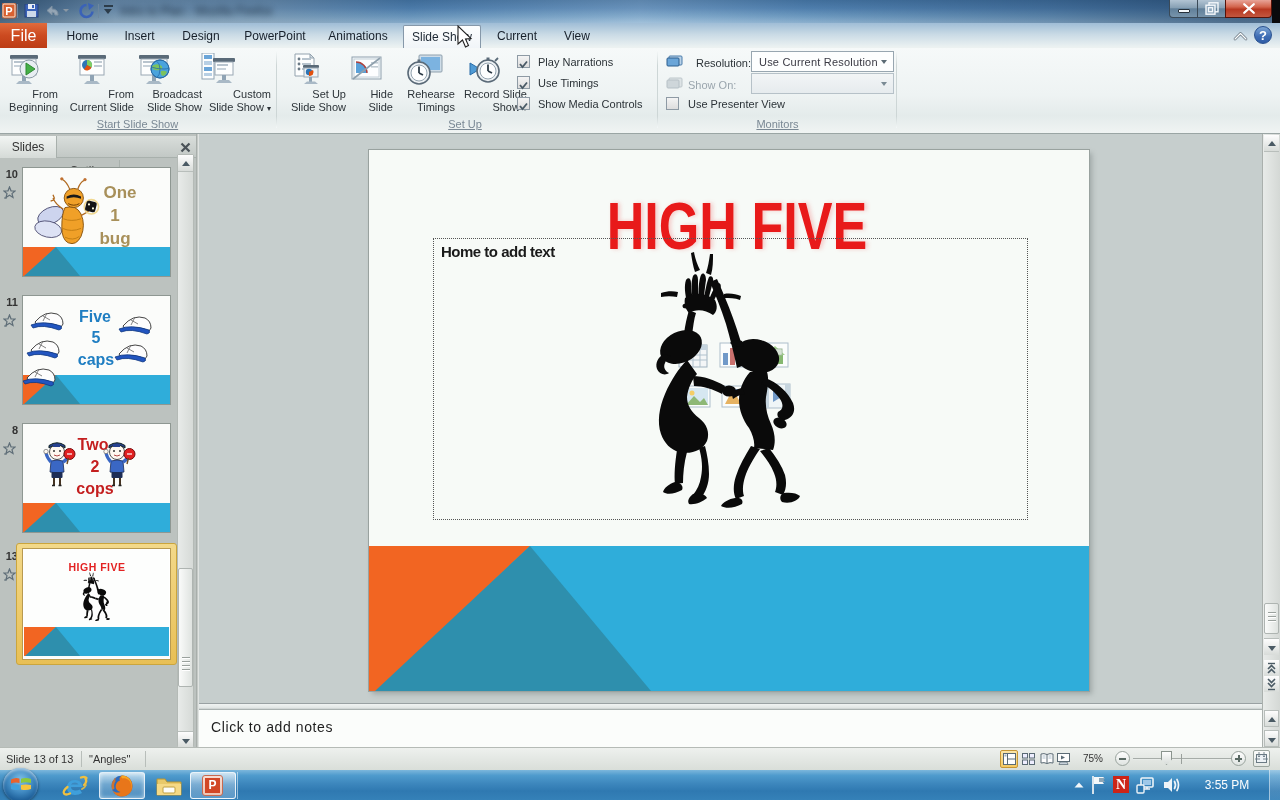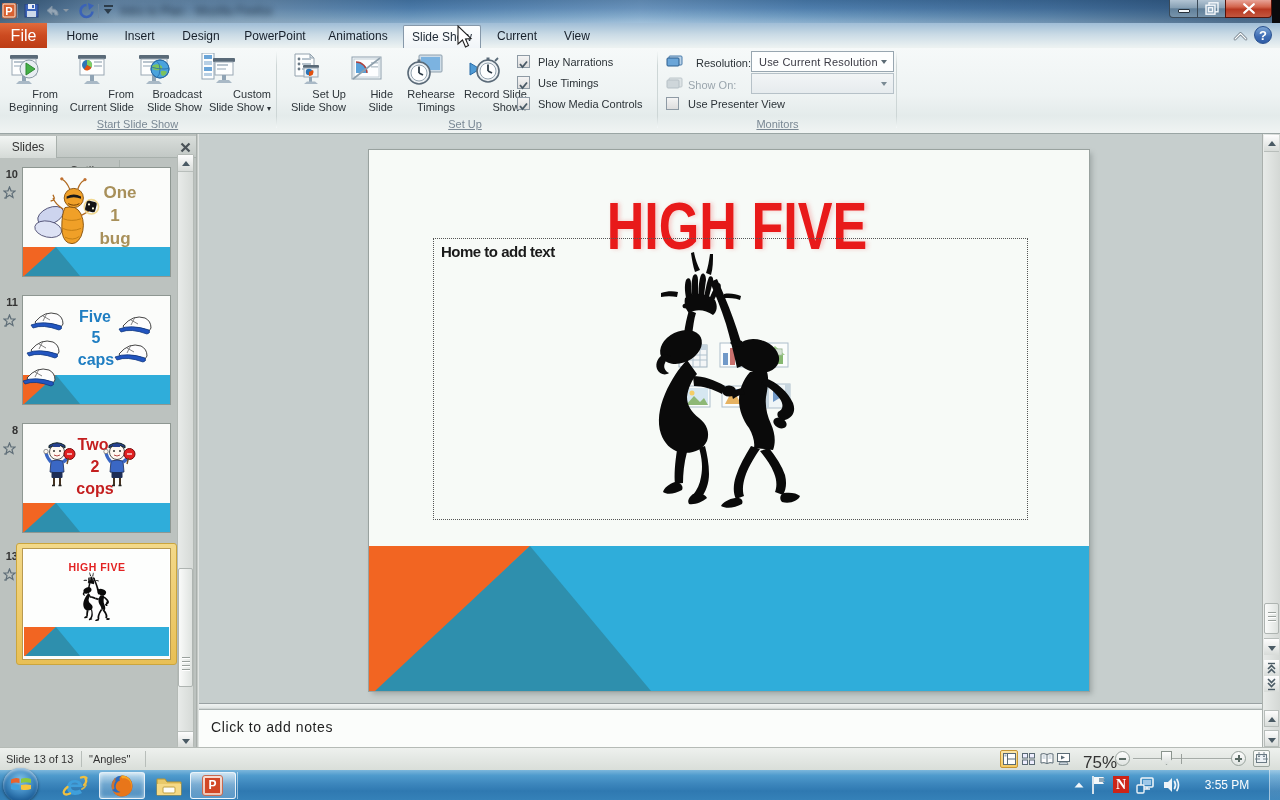--- a/index.html
+++ b/index.html
@@ -603,21 +603,21 @@
     <svg style="position:absolute;left:1040px;top:5px;" width="14" height="12" viewBox="0 0 14 12">
       <path d="M1 1 Q4 0 7 1.5 Q10 0 13 1 L13 10 Q10 9 7 10.5 Q4 9 1 10 Z" fill="#fdfdfd" stroke="#5a6a74"></path>
       <path d="M7 1.5 L7 10.5" stroke="#5a6a74"></path>
       <path d="M2.5 3 L5.5 3 M2.5 5 L5.5 5 M8.5 3 L11.5 3 M8.5 5 L11.5 5" stroke="#9ab0c0" stroke-width=".8"></path>
     </svg>
     <svg style="position:absolute;left:1057px;top:5px;" width="13" height="12" viewBox="0 0 13 12">
       <rect x="0.5" y="0.5" width="12" height="8" fill="#fdfdfd" stroke="#5a6a74"></rect>
       <path d="M4 2.5 L8 4.5 L4 6.5 Z" fill="#5a6a74"></path>
       <path d="M3 9 L10 9 L11 11.5 L2 11.5 Z" fill="#c8d2da" stroke="#5a6a74" stroke-width=".7"></path>
     </svg>
-    <div style="position:absolute;left:1083px;top:5px;font-size:17px;">75%</div>
+    <div style="position:absolute;left:1083px;top:5px;font-size:10px;">75%</div>
 
     <div style="position:absolute;left:1115px;top:3px;width:15px;height:15px;border-radius:50%;background:linear-gradient(#fefefe,#dfe4e1);border:1px solid #99a39d;">
         <div style="margin:6px 0 0 3px;width:7px;height:1.6px;background:#5a6a64;"></div>
       </div>
     <div style="position:absolute;left:1133px;top:10px;width:100px;height:2px;background:#a6aca8;border-bottom:1px solid #e8ece9;"></div>
     <div style="position:absolute;left:1181px;top:6px;width:1px;height:10px;background:#9aa09c;"></div>
     <div style="position:absolute;left:1161px;top:3px;width:11px;height:14px;background:linear-gradient(#fdfdfd,#d8ddda);border:1px solid #8a948e;clip-path:polygon(0 0,100% 0,100% 60%,50% 100%,0 60%);"></div>
     <div style="position:absolute;left:1231px;top:3px;width:15px;height:15px;border-radius:50%;background:linear-gradient(#fefefe,#dfe4e1);border:1px solid #99a39d;">
         <div style="margin:6.2px 0 0 3.2px;width:7px;height:1.6px;background:#5a6a64;"></div>
         <div style="margin:-4.5px 0 0 6px;width:1.6px;height:7px;background:#5a6a64;"></div>

